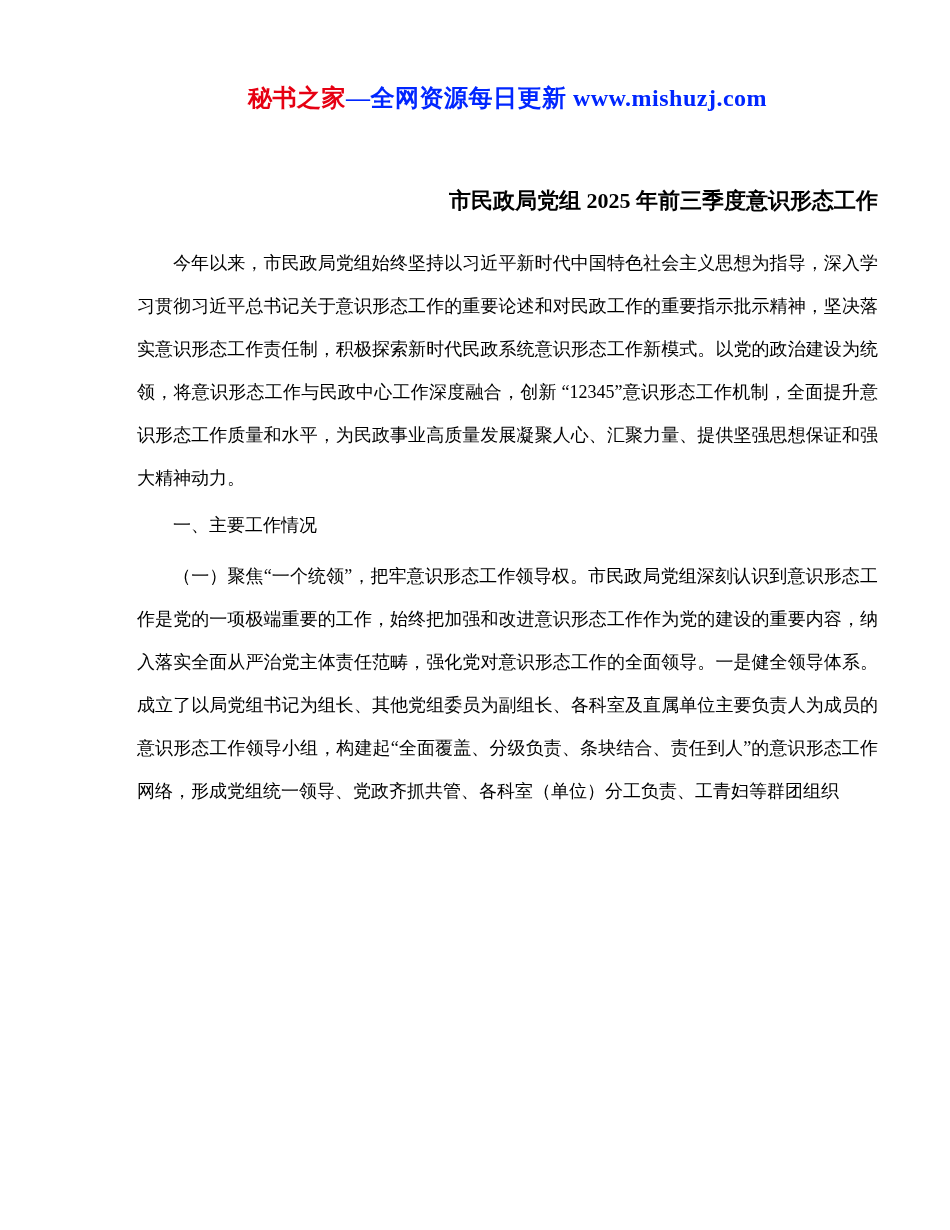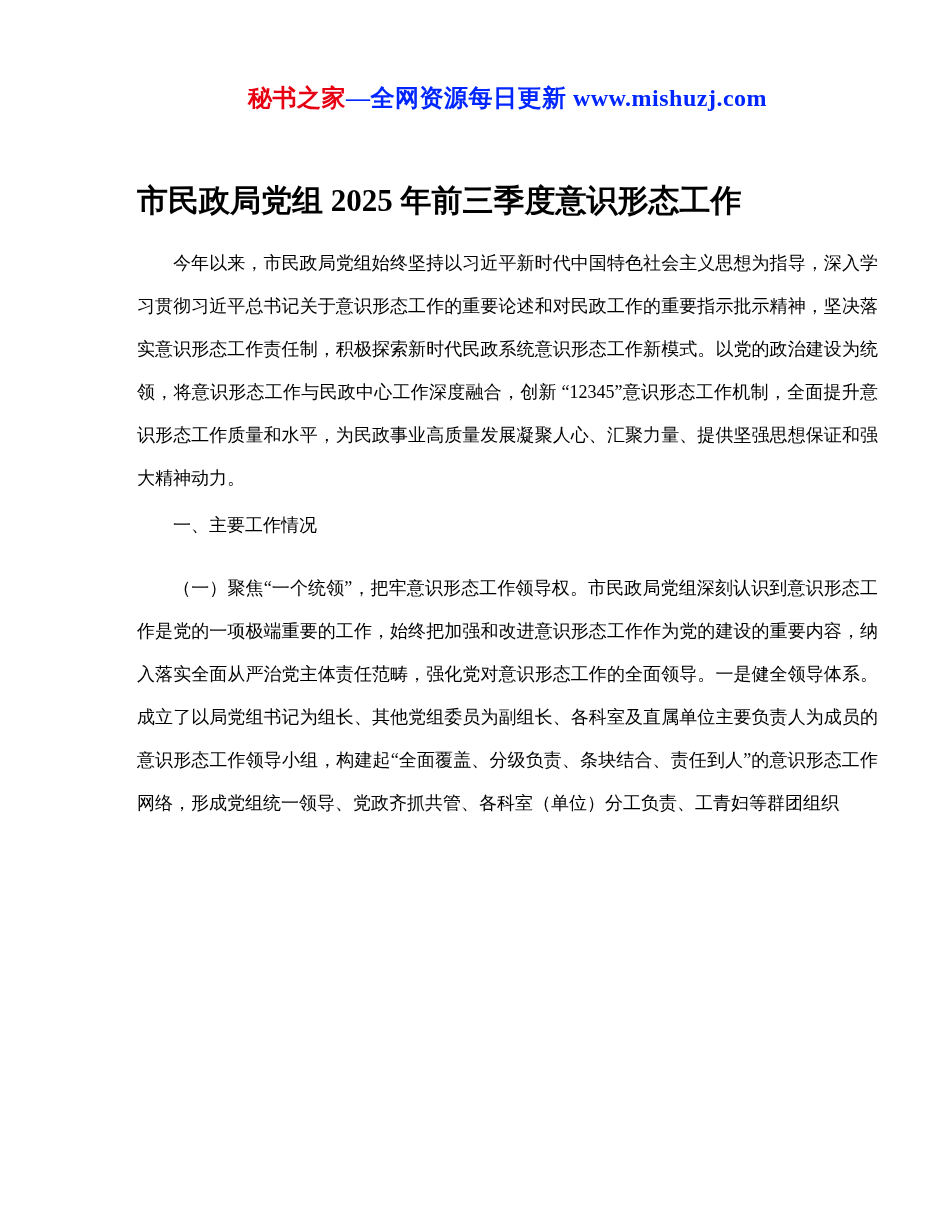--- a/index.html
+++ b/index.html
@@ -32,41 +32,41 @@
   }
   .site-header .brand { color: #e60012; }
   .site-header .tagline { color: #0026ff; }
   .site-header .url {
     color: #0026ff;
     text-decoration: none;
     cursor: pointer;
   }
   .doc-title {
     margin: 0 0 16px 0;
-    text-align: left;
-    font-size: 31px;
+    text-align: right;
+    font-size: 22px;
     font-weight: bold;
     line-height: 50px;
     color: #000000;
   }
   .doc-title .title-line { display: block; }
   .body-text {
     font-size: 18px;
     line-height: 43px;
     text-align: justify;
     color: #000000;
   }
   p.para {
     margin: 0;
     text-indent: 2em;
   }
   p.para + p.para { margin-top: 4px; }
   p.section-heading {
     margin-top: 4px;
-    margin-bottom: 20px;
+    margin-bottom: 8px;
   }
 </style>
 </head>
 <body>
 
 <div class="page">
 
   <div class="site-header">
     <span class="brand">秘书之家</span><span class="tagline">—全网资源每日更新 </span><a class="url">www.mishuzj.com</a>
   </div>

